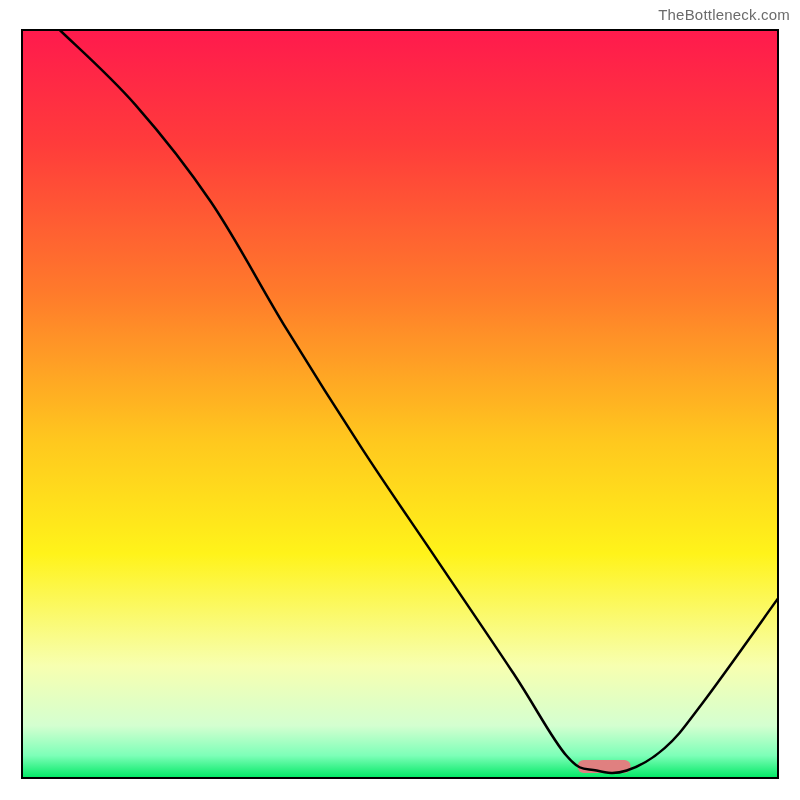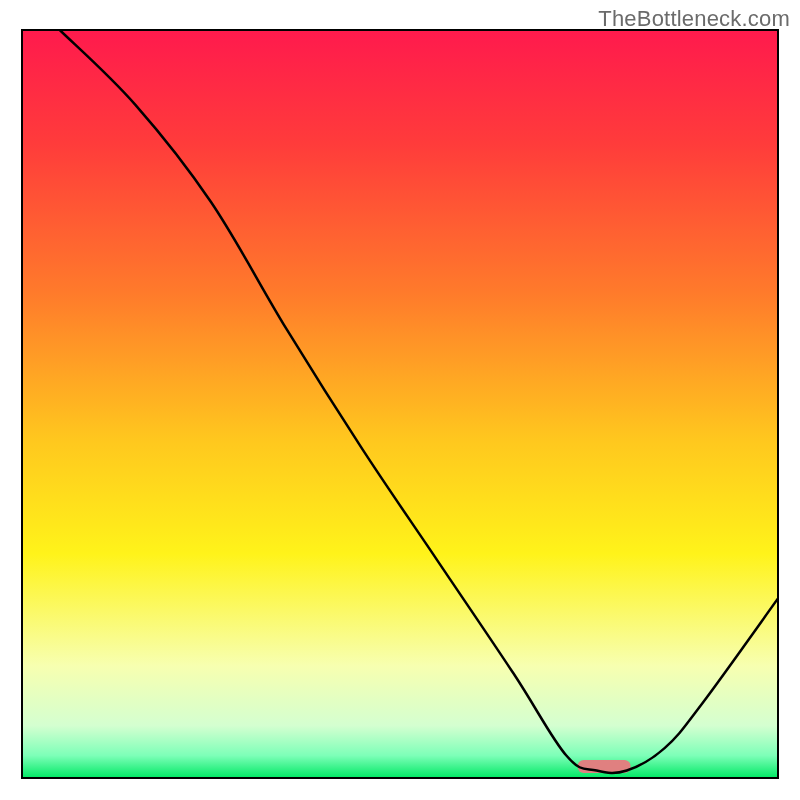--- a/index.html
+++ b/index.html
@@ -13,21 +13,21 @@
   #container {
     position: relative;
     width: 800px;
     height: 800px;
   }
   #watermark {
     position: absolute;
     top: 6px;
     right: 10px;
     color: #6b6b6b;
-    font-size: 22px;
+    font-size: 15px;
     font-weight: 500;
     letter-spacing: 0.2px;
     z-index: 5;
   }
   svg {
     position: absolute;
     top: 0;
     left: 0;
   }
 </style>

